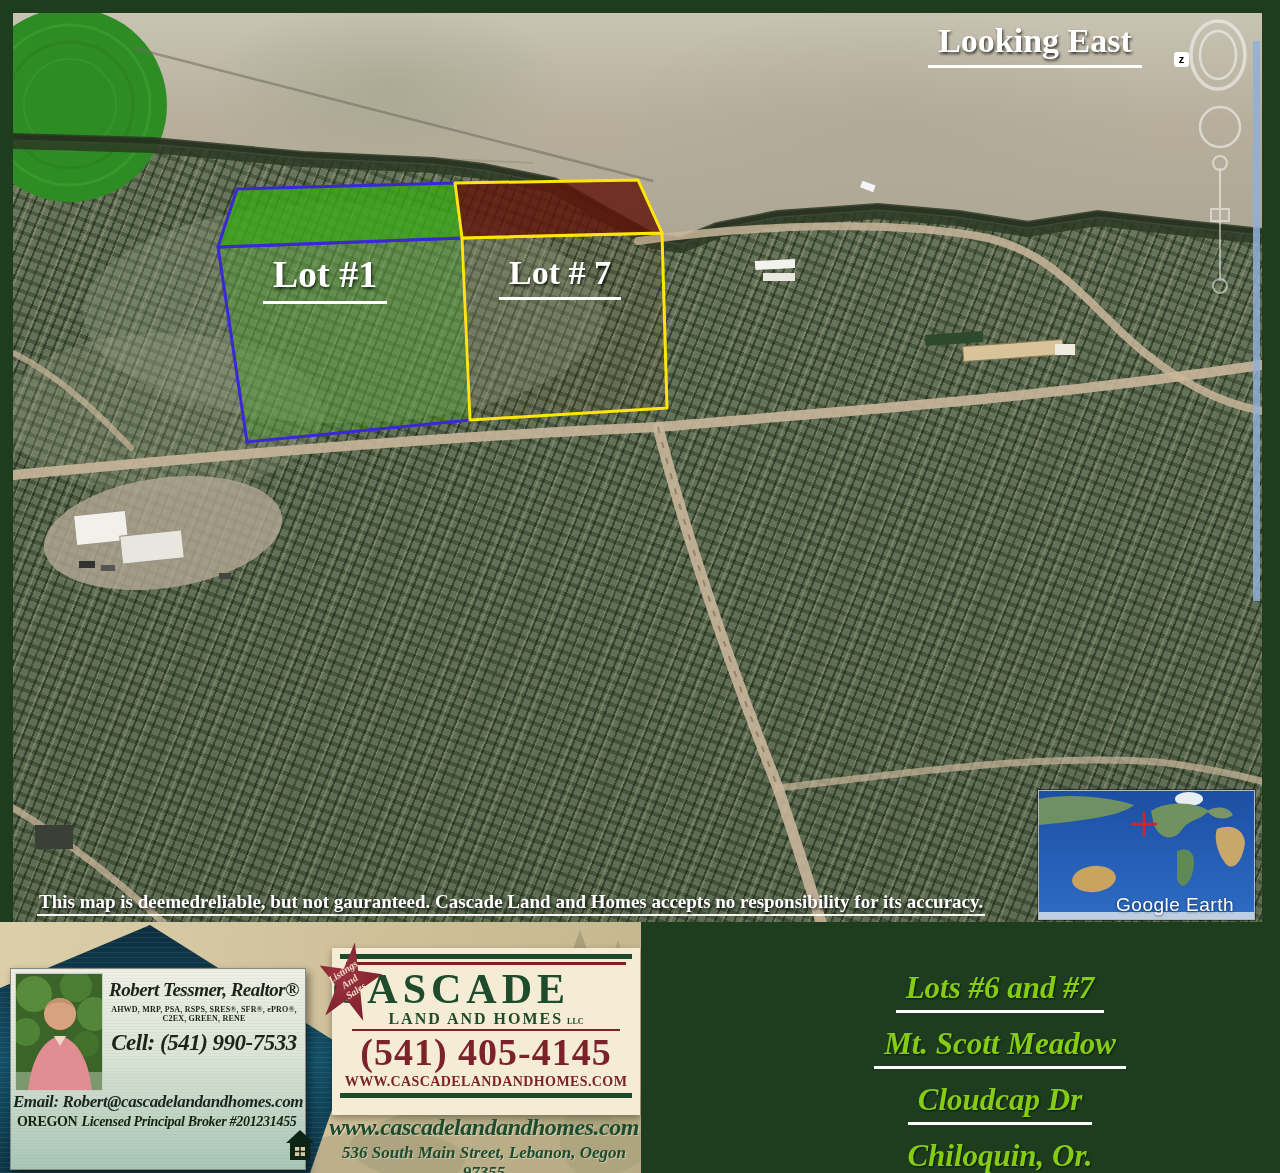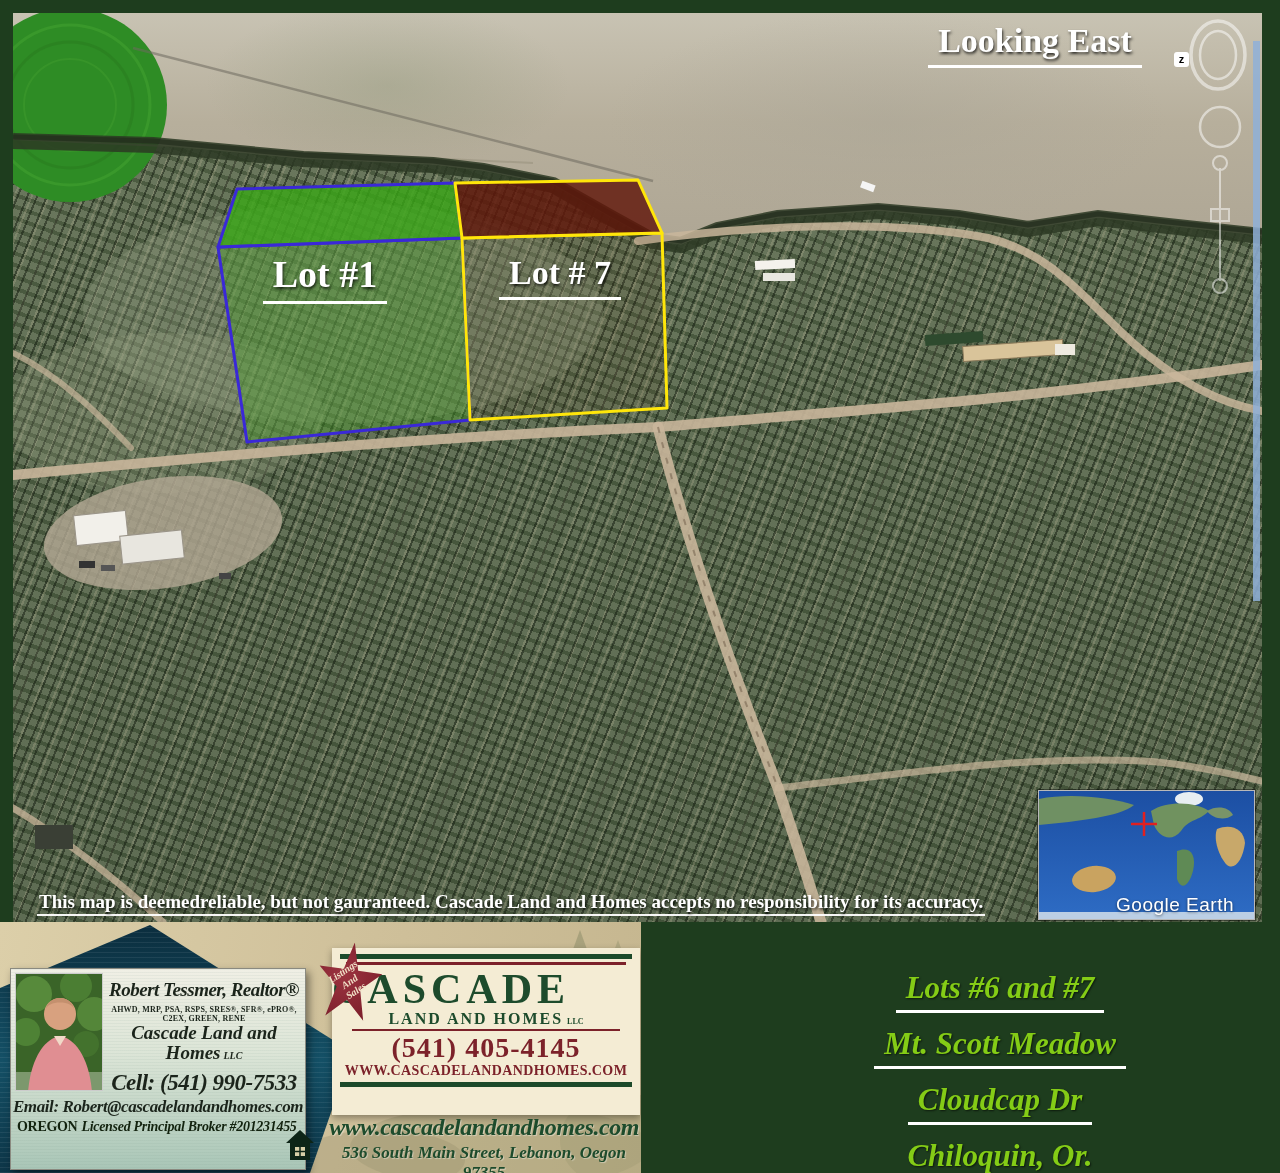--- a/index.html
+++ b/index.html
@@ -82,21 +82,21 @@
     color:#f2e2c8;font-size:10px;font-style:italic;font-weight:bold;text-align:center;line-height:1.15;}
 
   .sign{position:absolute;left:332px;top:26px;z-index:3;width:308px;height:167px;
     background:#f4ecd4;box-shadow:0 3px 7px rgba(0,0,0,.35);box-sizing:border-box;padding-top:6px;}
   .rule-g{height:5px;background:#1c4a2a;margin:0 8px;}
   .rule-r{height:3px;background:#7c222a;margin:3px 14px 0;}
   .rule-r2{height:2px;background:#7c222a;margin:2px 20px;}
   .sign-brand{text-align:left;color:#1d4b2c;font-size:42px;font-weight:bold;letter-spacing:5px;line-height:1.05;margin-top:2px;}
   .sign-sub{text-align:center;color:#1d4b2c;font-size:16px;font-weight:bold;letter-spacing:2px;line-height:1;}
   .sign-sub .llc{font-size:8px;margin-left:4px;letter-spacing:0;}
-  .sign-phone{text-align:center;color:#7c222a;font-size:28px;font-weight:bold;line-height:1.05;letter-spacing:1px;}
+  .sign-phone{text-align:center;color:#7c222a;font-size:38px;font-weight:bold;line-height:1.05;letter-spacing:1px;}
   .sign-webcaps{text-align:center;color:#7c222a;font-size:14px;font-weight:bold;letter-spacing:.4px;margin:1px 0 3px;}
   .weblines{position:absolute;left:326px;top:192px;z-index:3;width:316px;text-align:center;color:#1d4b2c;
     text-shadow:1px 1px 1px rgba(255,255,255,.4);}
   .web-site{font-size:24px;font-weight:bold;font-style:italic;letter-spacing:-.5px;}
   .web-addr{font-size:17px;font-weight:bold;font-style:italic;margin-top:2px;}
 
   .listing{position:absolute;left:720px;top:946px;width:560px;text-align:center;padding-top:24px;}
   .listing-line{margin-bottom:13px;}
   .listing-line .ul{display:inline-block;color:#84cc16;font-size:31px;font-weight:bold;font-style:italic;
     border-bottom:3px solid #fff;padding:0 10px 4px;text-shadow:1px 1px 2px rgba(0,0,0,.6);}
@@ -245,23 +245,20 @@
             <rect x="0" y="98" width="88" height="20" fill="#cfd8c0" opacity=".45"></rect>
             <circle cx="44" cy="40" r="16" fill="#d8a17f"></circle>
             <path d="M30,36 C30,26 58,26 58,36 C58,30 52,24 44,24 C36,24 30,30 30,36 Z" fill="#c4906e"></path>
             <path d="M12,118 C15,82 30,64 44,62 C58,64 73,82 76,118 Z" fill="#e08e92"></path>
             <path d="M38,62 L44,72 L50,62 Z" fill="#f0d9c8"></path>
           </svg>
         </div>
         <div class="card-right">
           <div class="card-name">Robert Tessmer, Realtor®</div>
           <div class="card-desig">AHWD, MRP, PSA, RSPS, SRES®, SFR®, ePRO®, C2EX, GREEN, RENE</div>
-          <div class="card-company">
-            <span>Cascade Land and Homes</span><span class="llc">LLC</span>
-          </div>
           <div class="card-cell">Cell: (541) 990-7533</div>
         </div>
       </div>
       <div class="card-email">Email: Robert@cascadelandandhomes.com</div>
       <div class="card-lics">
         <div class="card-lic">
           <span class="st">OREGON</span><span>Licensed Principal Broker #201231455</span>
         </div>
 
       </div>

